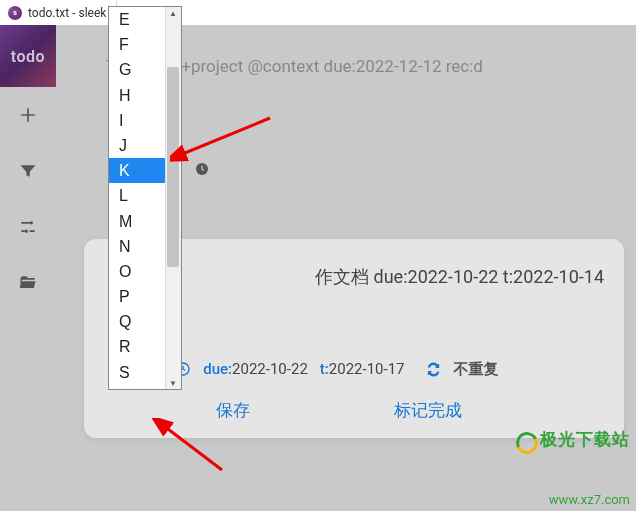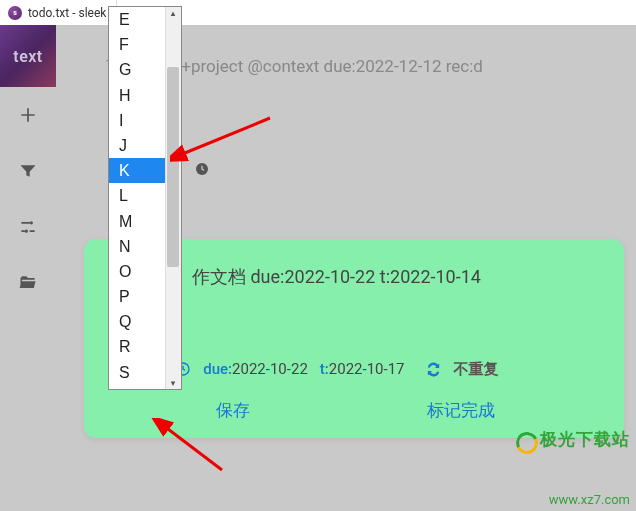--- a/index.html
+++ b/index.html
@@ -18,21 +18,21 @@
 
   
   .main { position: absolute; left: 56px; top: 25px; right: 0; bottom: 0; }
 
   .input-row { background: #c9c9c9; padding: 10px 0 0 50px; height: 72px; display: flex; align-items: center; }
   .placeholder-txt { color: #888; font-size: 17px; white-space: nowrap; overflow: hidden; }
 
   .task1 { background: #c9c9c9; margin: 60px 0 0 0; padding: 0 0 40px 0; }
   .task1-inner { color: #444; font-size: 18px; padding-left: 72px; display: flex; align-items: center; gap: 12px; }
 
-  .card { background: #86efac; border-radius: 12px; margin: 18px 12px 0 28px; padding: 26px 20px 14px 24px; box-shadow: 0 2px 6px rgba(0,0,0,0.08); }
+  .card { background: #e5e5e5; border-radius: 12px; margin: 18px 12px 0 28px; padding: 26px 20px 14px 24px; box-shadow: 0 2px 6px rgba(0,0,0,0.08); text-align: right; }
   .card-title { color: #444; font-size: 18px; margin-bottom: 70px; padding-left: 84px; }
 
   .meta-row { display: flex; align-items: center; gap: 12px; font-size: 15px; color: #444; padding-left: 16px; }
   .prio-letter { color: #1976d2; font-weight: 500; font-size: 17px; margin-right: 2px; }
   .chev { color: #1976d2; }
   .clock-ic { color: #1976d2; }
   .due-label { color: #1976d2; font-weight: 500; }
   .t-label { color: #1976d2; font-weight: 500; }
   .repeat-ic { color: #1976d2; margin-left: 8px; }
   .no-repeat { color: #555; font-weight: bold; }
@@ -63,21 +63,21 @@
 
 <div class="tab-bar">
   <div class="tab">
     <span class="tab-icon">s</span>
     <span>todo.txt - sleek</span>
   </div>
 </div>
 
 <div class="sidebar">
   <div class="logo-box">
-    <span>text</span>
+    <span>todo</span>
   </div>
   <div class="side-btn">
     <svg viewBox="0 0 24 24">
         <path d="M11 4h2v16h-2zM4 11h16v2H4z" fill="currentColor"></path>
       </svg>
   </div>
   <div class="side-btn">
     <svg viewBox="0 0 24 24">
         <path d="M3 5h18l-7 8v6l-4-2v-4z" fill="currentColor"></path>
       </svg>
@@ -129,21 +129,21 @@
         <span class="t-label">t:</span><span>2022-10-17</span>
       </span>
       <svg class="repeat-ic" width="17" height="17" viewBox="0 0 24 24">
           <path d="M4 9a8 8 0 0114-4l2-1v6h-6l2-2a5 5 0 00-9 1zM20 15a8 8 0 01-14 4l-2 1v-6h6l-2 2a5 5 0 009-1z" fill="currentColor"></path>
         </svg>
       <span class="no-repeat">不重复</span>
     </div>
 
     <div class="btn-row">
       <span class="btn">保存</span>
-      <span class="btn" style="margin-left:117px">标记完成</span>
+      <span class="btn" style="margin-left:84px">标记完成</span>
     </div>
   </div>
 
 </div>
 
 <div class="dropdown">
   <div class="dd-inner" id="dd-list">
       <div class="dd-item">E</div>
       <div class="dd-item">F</div>
       <div class="dd-item">G</div>

